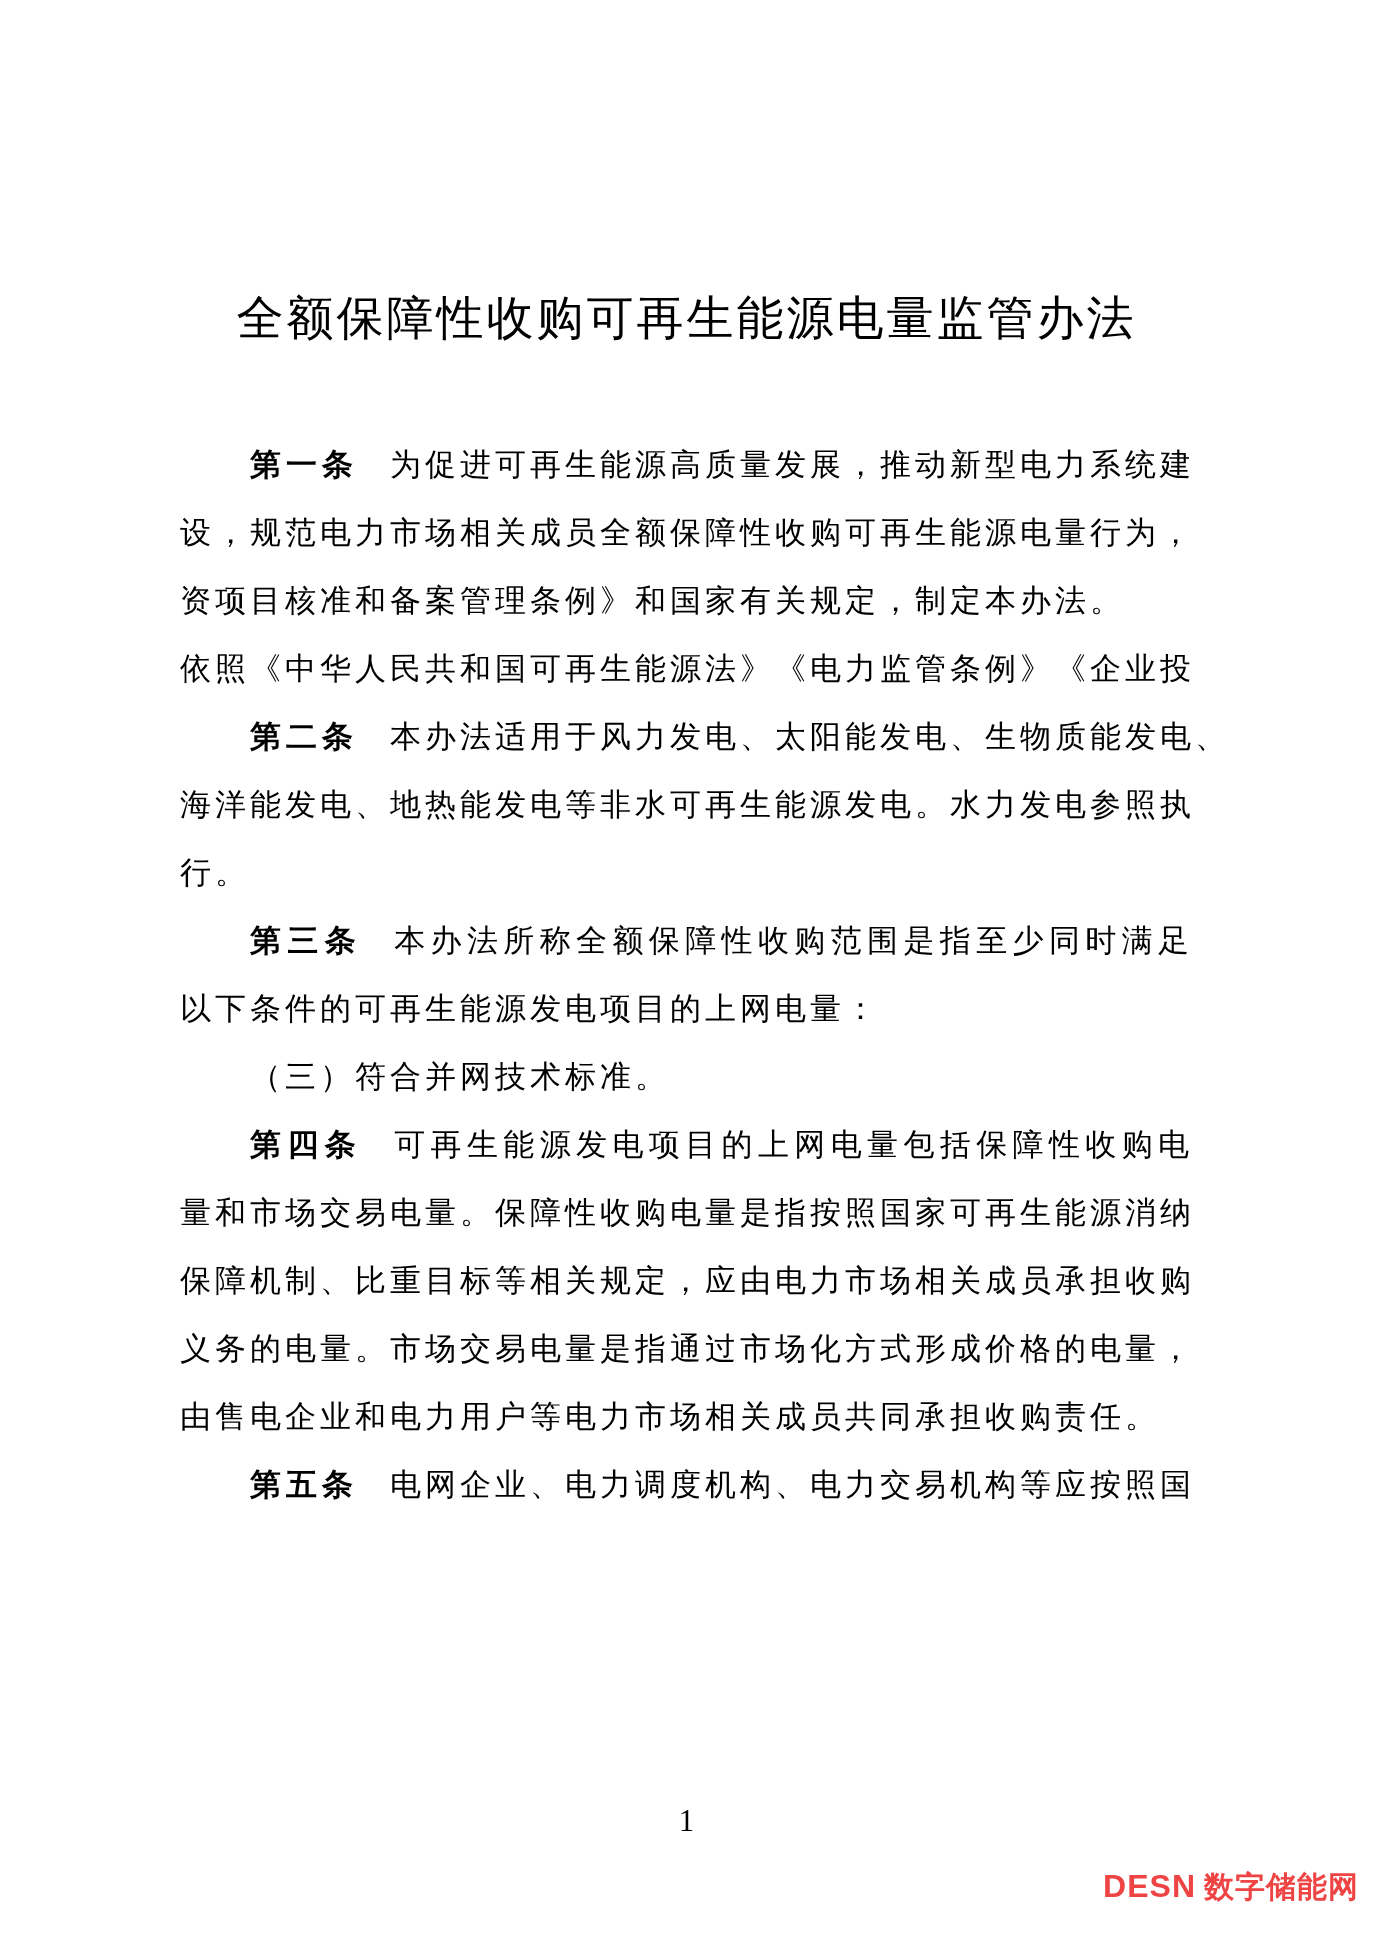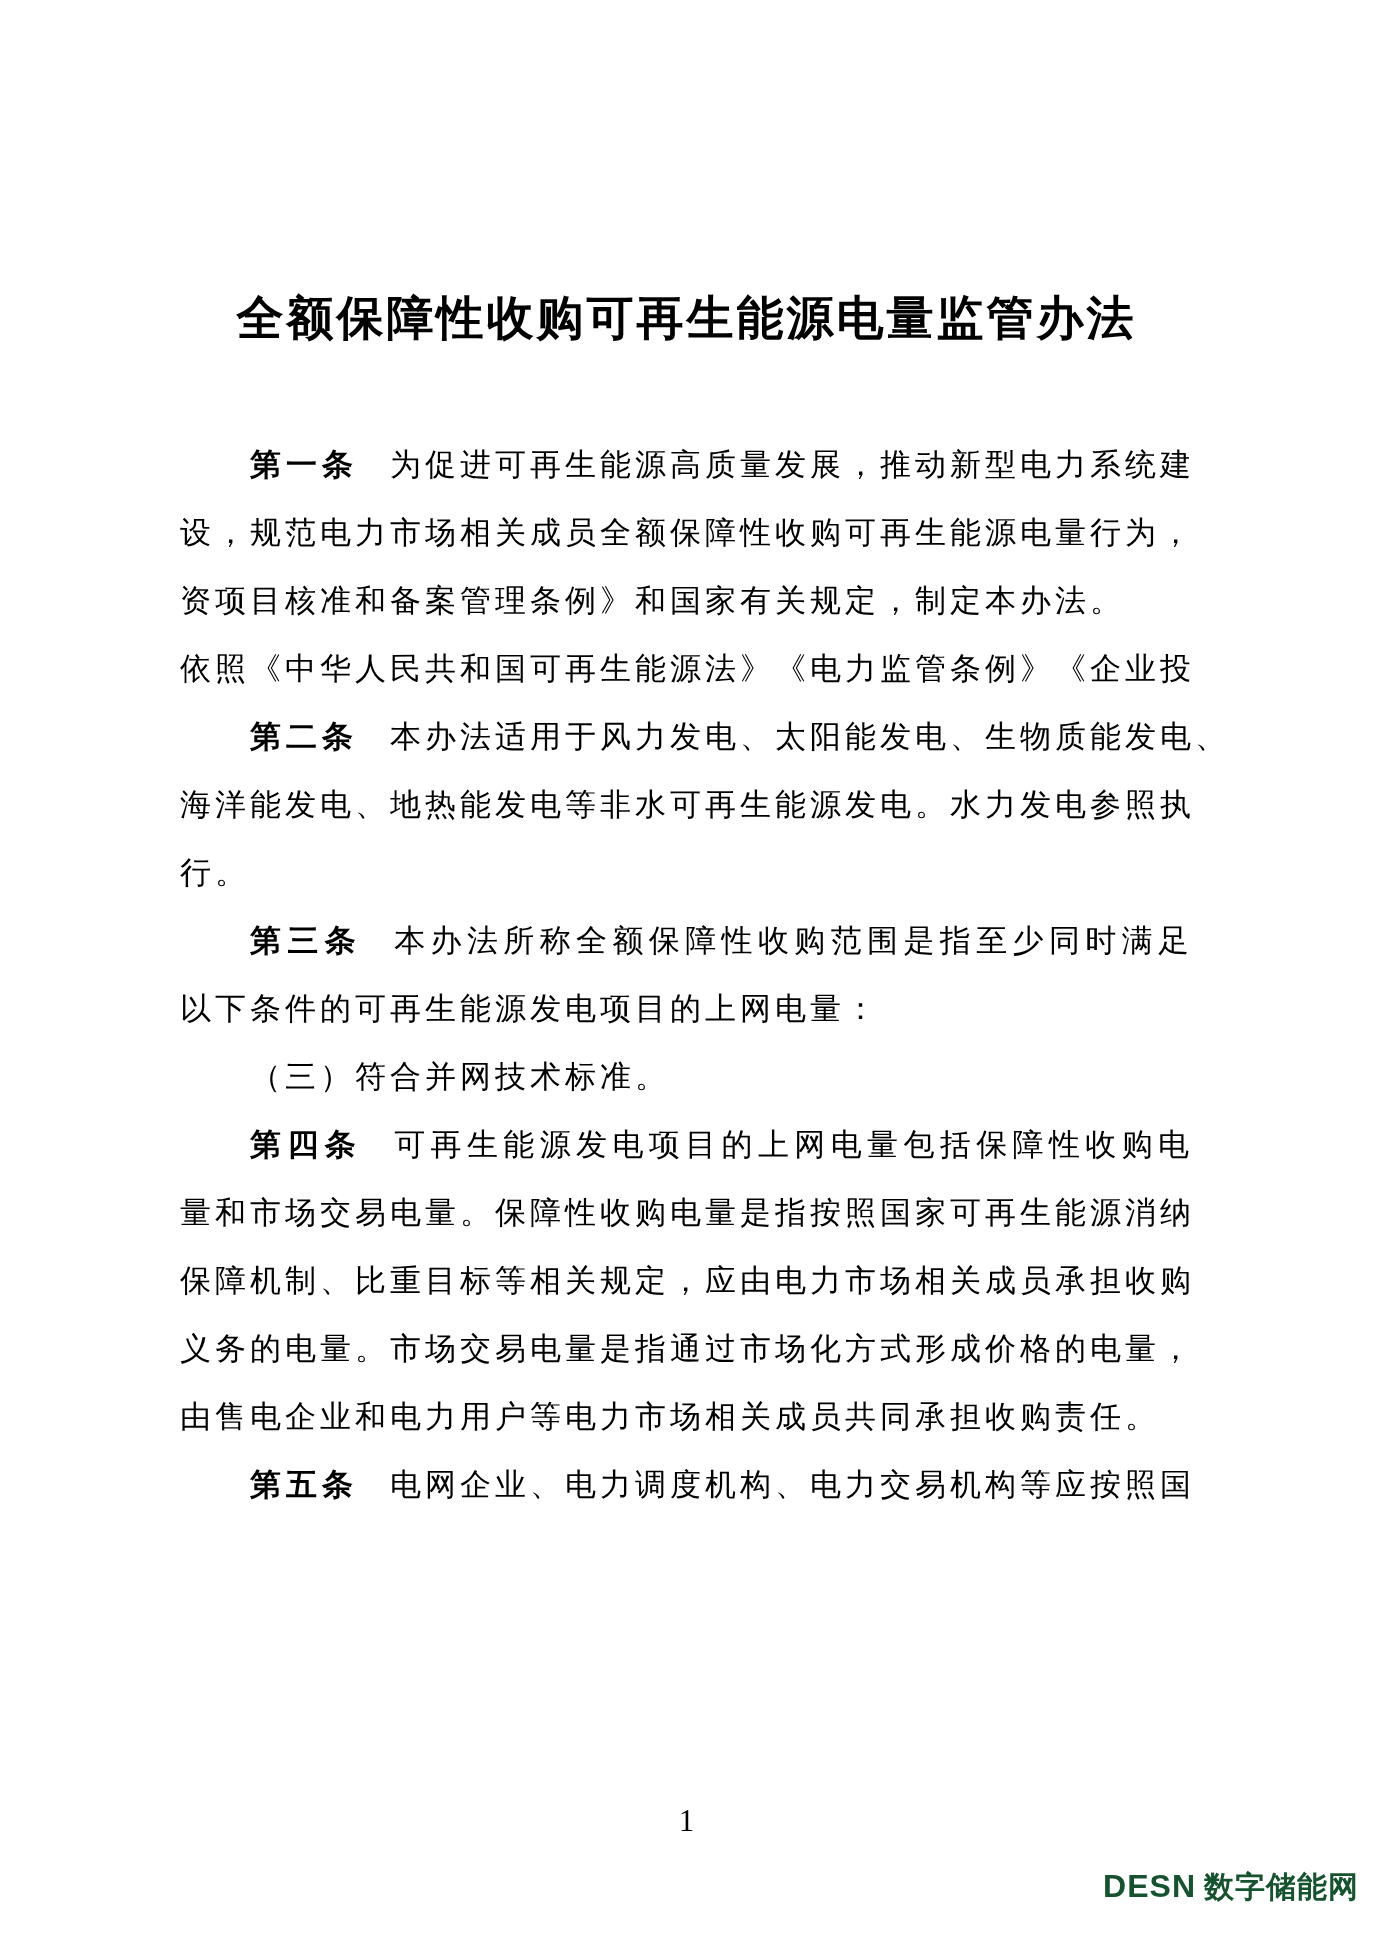--- a/index.html
+++ b/index.html
@@ -18,21 +18,21 @@
   }
   
   .doc-title {
     position: absolute;
     top: 292px;
     left: 0;
     width: 100%;
     text-align: center;
     font-size: 47px;
     line-height: 52px;
-    font-weight: bold;
+    font-weight: normal;
     letter-spacing: 3px;
     white-space: nowrap;
   }
   
   .body-text {
     position: absolute;
     left: 180px;
     top: 431px;
     width: 1013px;
   }
@@ -133,17 +133,17 @@
 
     <div class="line"><span>由售电企业和电力用户等电力市场相关成员共同承担收购责任。</span></div>
 
     <div class="line indent fill"><span class="term">第五条</span><span>电网企业、电力调度机构、电力交易机构等应按照国</span></div>
 
 
   </div>
 
   <div class="page-number">1</div>
 
-  <div class="watermark" style="color: #14532d; text-align: center;">
+  <div class="watermark" style="color: #ef4444; text-align: center;">
     <span class="latin">DESN</span><span class="cjk">数字储能网</span>
   </div>
 
 </div>
 
 </body></html>

